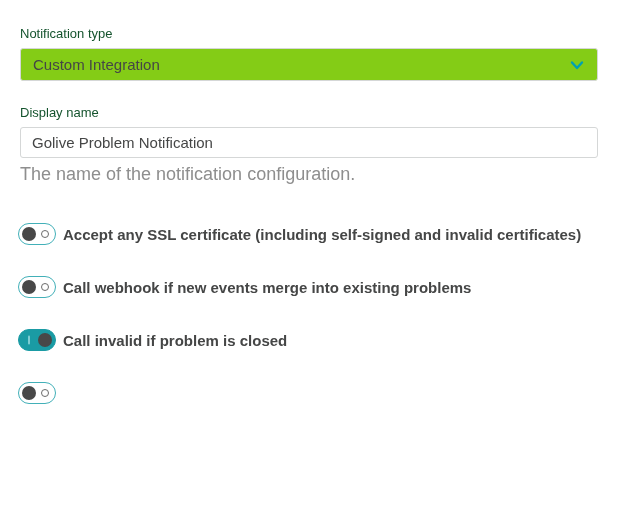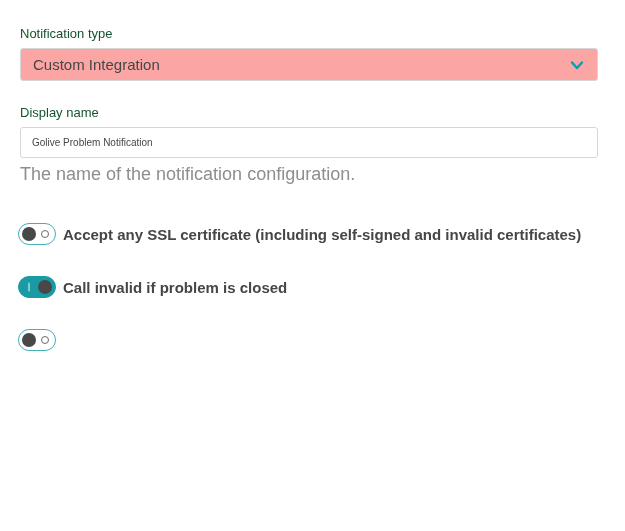--- a/index.html
+++ b/index.html
@@ -21,36 +21,36 @@
     font-size: 13px;
     line-height: 15px;
     color: #14532d;
     margin-bottom: 7px;
   }
   .select-box {
     height: 33px;
     width: 578px;
     border: 1px solid #d5d7d7;
     border-radius: 3px;
-    background: #fca5a5;
+    background: #84cc16;
     display: flex;
     align-items: center;
     justify-content: space-between;
     padding: 0 12px;
     cursor: pointer;
   }
   .select-value { font-size: 15px; color: #454646; }
   .chevron { display: flex; align-items: center; }
   .text-input {
     width: 578px;
     height: 31px;
     border: 1px solid #d5d7d7;
     border-radius: 3px;
     padding: 0 11px;
-    font-size: 10px;
+    font-size: 15px;
     color: #454646;
     font-family: "Liberation Sans", "DejaVu Sans", sans-serif;
     background: #ffffff;
     outline: none;
     display: block;
   }
   .help-text {
     font-size: 18px;
     line-height: 15px;
     color: #8e8e8e;
@@ -139,20 +139,28 @@
 
   <div class="toggle-row">
     <div class="toggle" data-state="off">
       <span class="knob"></span>
       <span class="off-dot"></span>
 
     </div>
     <span class="toggle-label">Accept any SSL certificate (including self-signed and invalid certificates)</span>
   </div>
 
+  <div class="toggle-row">
+    <div class="toggle" data-state="off">
+      <span class="knob"></span>
+      <span class="off-dot"></span>
+
+    </div>
+    <span class="toggle-label">Call webhook if new events merge into existing problems</span>
+  </div>
 
   <div class="toggle-row">
     <div class="toggle" data-state="on">
       <span class="knob"></span>
 
       <span class="on-bar"></span>
     </div>
     <span class="toggle-label">Call invalid if problem is closed</span>
   </div>
 

